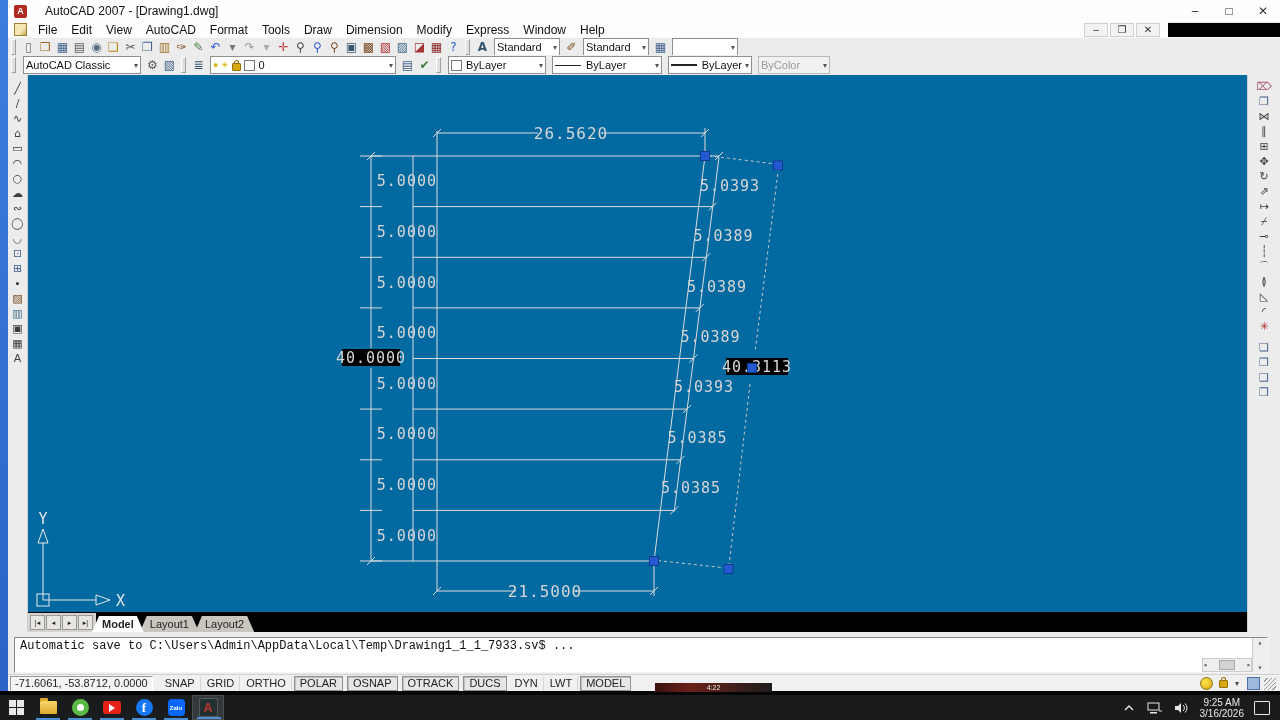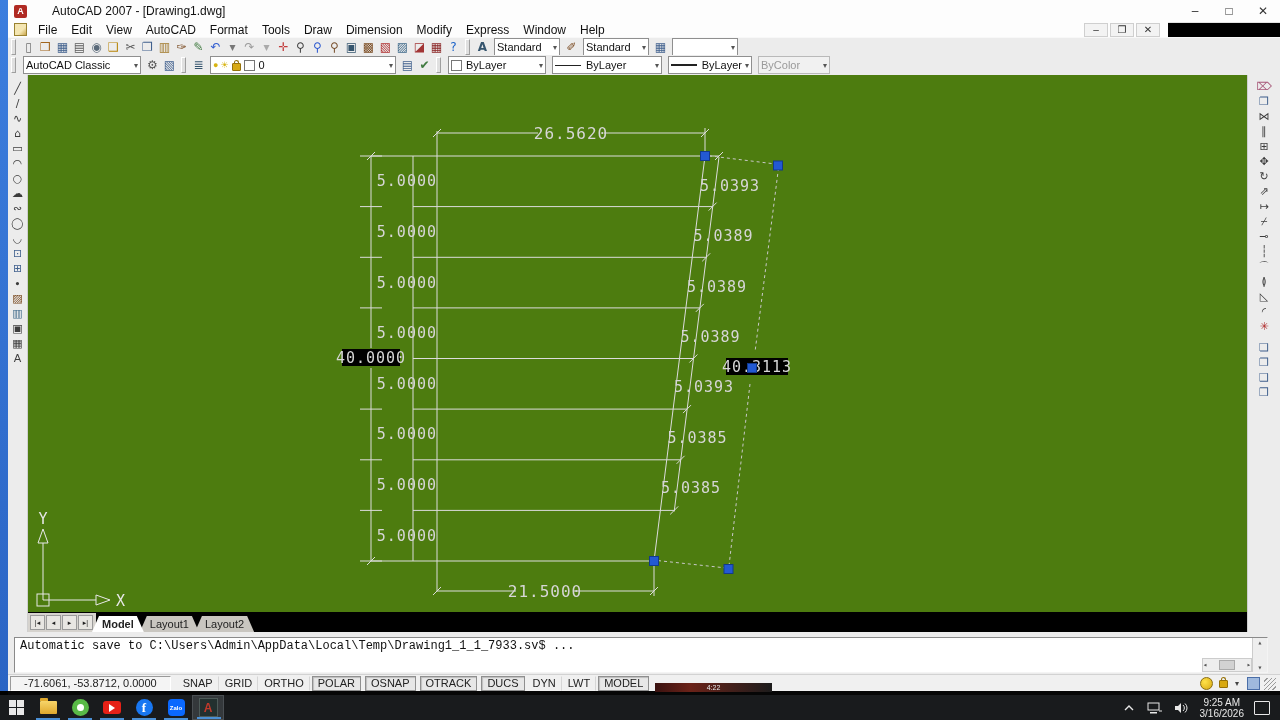--- a/index.html
+++ b/index.html
@@ -6,21 +6,21 @@
   body{width:1280px;height:720px;overflow:hidden;font-family:"Liberation Sans",sans-serif;-webkit-font-smoothing:antialiased;}
   #root{position:relative;width:1280px;height:720px;background:#000;}
   .abs{position:absolute;}
 
   
   #desktop-edge{left:0;top:0;width:8px;height:691px;background:linear-gradient(180deg,#3c7ede,#2a64c4);}
 
   
   #titlebar{left:8px;top:0;width:1272px;height:22px;background:#fdfdfd;border-bottom:1px solid #e3e3e3;display:flex;align-items:center;}
   #title-icon{width:13px;height:13px;margin-left:6px;background:#b02a23;border-radius:2px;color:#fff;font-size:9px;font-weight:bold;display:flex;align-items:center;justify-content:center;}
-  #title-text{margin-left:25px;font-size:12px;color:#111;}
+  #title-text{margin-left:18px;font-size:12px;color:#111;}
   .win-btns{margin-left:auto;display:flex;height:100%;}
   .win-btn{width:34px;height:100%;display:flex;align-items:center;justify-content:center;font-size:12px;color:#333;}
   #menubar{left:8px;top:22px;width:1160px;height:15px;background:#fdfdfd;display:flex;align-items:center;font-size:12px;color:#111;}
   #doc-icon{width:11px;height:11px;margin:0 4px 0 6px;background:linear-gradient(135deg,#f4e6b2 60%,#caa64c);border:1px solid #9a8230;}
   .menu-item{padding:0 7px;cursor:default;}
   .doc-btns{margin-left:auto;display:flex;margin-right:8px;}
   .doc-btn{width:22px;text-align:center;font-size:10px;color:#333;border:1px solid #cfcfcf;background:#f3f3f3;margin-left:2px;line-height:12px;height:12px;}
 
   
   .tb-row{left:8px;width:1272px;background:#ececec;display:flex;align-items:center;}
@@ -38,21 +38,21 @@
   .mini-lock{width:7px;height:6px;background:#d8a912;border:1px solid #96720a;border-radius:1px;position:relative;margin:3px 3px 0 1px;}
   .mini-lock:before{content:"";position:absolute;left:1px;top:-4px;width:3px;height:3px;border:1px solid #96720a;border-bottom:none;border-radius:3px 3px 0 0;}
 
   
   #dock-left{left:8px;top:75px;width:20px;height:557px;background:#ececec;border-right:1px solid #cfcfcf;display:flex;flex-direction:column;align-items:center;padding-top:6px;box-sizing:border-box;}
   #dock-right{left:1247px;top:75px;width:33px;height:557px;background:#ececec;border-left:1px solid #cfcfcf;display:flex;flex-direction:column;align-items:center;padding-top:4px;box-sizing:border-box;}
   .vbtn{width:17px;height:15px;display:flex;align-items:center;justify-content:center;font-size:11px;color:#3c3c3c;font-family:"DejaVu Sans",sans-serif;}
   .vsep{height:6px;}
 
   
-  #canvas{left:28px;top:75px;width:1219px;height:537px;background:#4d7c0f;}
+  #canvas{left:28px;top:75px;width:1219px;height:537px;background:#0369a1;}
   #canvas svg{position:absolute;left:0;top:0;}
   .dimtxt{font-family:"DejaVu Sans Mono",monospace;fill:#d6d6d6;letter-spacing:1px;}
 
   
   #tabrow{left:28px;top:612px;width:1219px;height:20px;background:#000;display:flex;align-items:flex-end;}
   #tab-nav{display:flex;background:#d6d3ce;padding:2px;align-items:center;}
   .nav-btn{width:13px;height:13px;background:#e8e6e2;border:1px solid #9a9a9a;font-size:7px;display:flex;align-items:center;justify-content:center;color:#222;margin-right:1px;}
   .tab{height:16px;padding:0 10px;font-size:11px;color:#222;background:#c9c6c0;display:flex;align-items:center;clip-path:polygon(7px 0,calc(100% - 7px) 0,100% 100%,0 100%);margin-left:-4px;}
   .tab.active{background:#fff;font-weight:bold;z-index:2;}
 
@@ -60,21 +60,21 @@
   #cmd-outer{left:8px;top:632px;width:1272px;height:42px;background:#ececec;}
   #cmd-box{position:absolute;left:6px;top:5px;width:1252px;height:34px;background:#fff;border:1px solid;border-color:#8a8a8a #f4f4f4 #f4f4f4 #8a8a8a;font-family:"Liberation Mono",monospace;font-size:12px;color:#111;}
   .cmd-line{padding:1px 0 0 5px;white-space:pre;}
   .caret{display:inline-block;width:2px;height:11px;background:#000;vertical-align:-2px;margin-left:3px;}
   #cmd-vscroll{position:absolute;right:0;top:0;width:14px;height:100%;background:#eee;border-left:1px solid #ccc;display:flex;flex-direction:column;justify-content:space-between;align-items:center;font-size:8px;color:#555;}
   #cmd-hscroll{position:absolute;right:15px;bottom:0;width:48px;height:12px;background:#eee;border:1px solid #ccc;display:flex;align-items:center;justify-content:space-between;font-size:7px;color:#555;}
   #cmd-hscroll .thumb{width:14px;height:8px;background:#d2d2d2;border:1px solid #aaa;}
 
   
   #statusbar{left:8px;top:674px;width:1272px;height:17px;background:#f0f0f0;border-top:1px solid #d2d2d2;display:flex;align-items:center;font-size:11px;color:#222;}
-  #coords{border:1px solid;border-color:#9a9a9a #fff #fff #9a9a9a;background:#f4f4f4;padding:0 13px;margin-left:2px;height:13px;line-height:13px;min-width:108px;}
+  #coords{border:1px solid;border-color:#9a9a9a #fff #fff #9a9a9a;background:#f4f4f4;padding:0 4px;margin-left:2px;height:13px;line-height:13px;min-width:108px;}
   #toggles{display:flex;margin-left:6px;}
   .st-btn{padding:0 5px;height:13px;line-height:13px;border:1px solid transparent;border-right:1px solid #d6d6d6;}
   .st-btn.on{border:1px solid #8f8f8f;background:#e7e7e7;box-shadow:inset 1px 1px 1px #bdbdbd;border-right:1px solid #8f8f8f;margin:0 2px;}
   #tray{margin-left:auto;display:flex;align-items:center;margin-right:4px;}
   #comm-icon{width:11px;height:11px;border-radius:50%;background:radial-gradient(circle at 35% 35%,#ffe24a,#d8a912);border:1px solid #8a6d10;margin-right:5px;}
   .tray-arr{font-size:8px;color:#444;margin:0 4px;}
   #clean-icon{width:11px;height:11px;background:#9fb9dd;border:1px solid #4a6ea8;margin:0 4px;}
   #resize-grip{width:12px;height:12px;background:repeating-linear-gradient(135deg,#f0f0f0 0 2px,#9a9a9a 2px 3px);}
 
   

